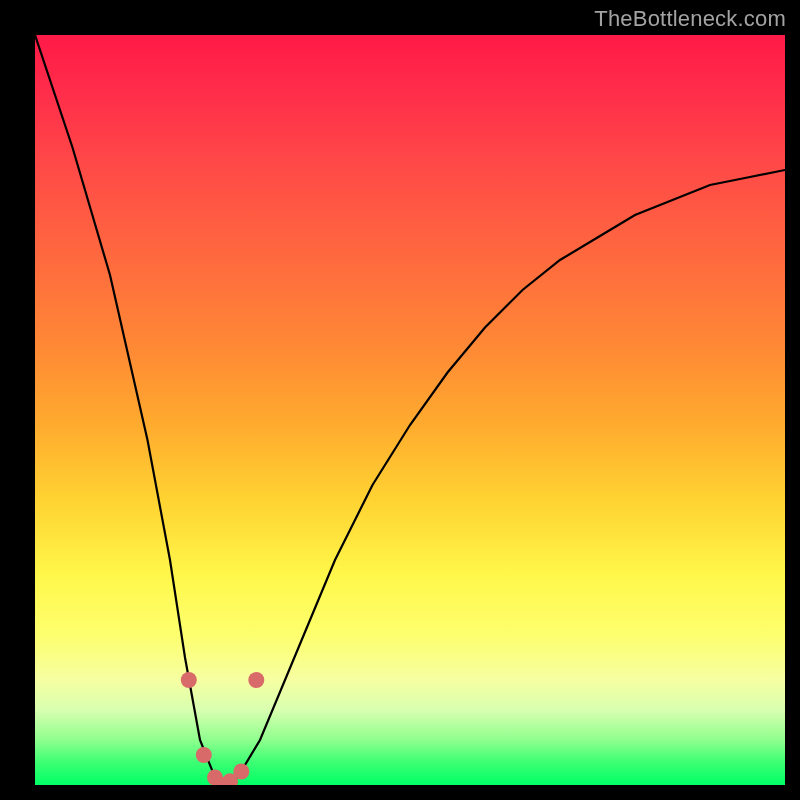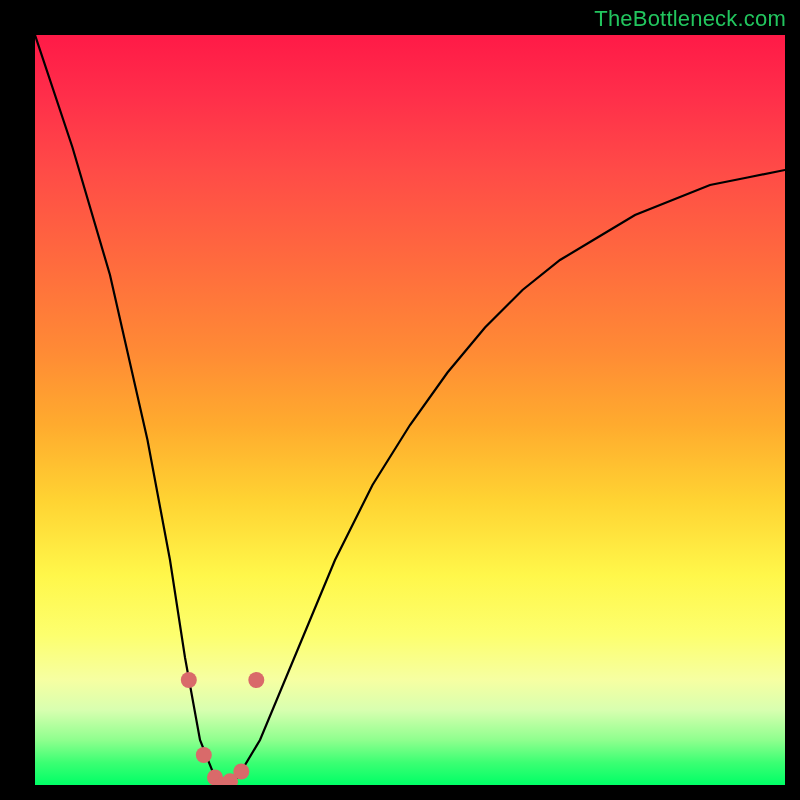--- a/index.html
+++ b/index.html
@@ -39,21 +39,21 @@
       #d8ffb0 90%,
       #8fff8e 94%,
       #3cff73 97%,
       #00ff66 100%
     );
   }
   .watermark {
     position: absolute;
     top: 6px;
     right: 14px;
-    color: #22c55e;
+    color: #a3a3a3;
     font-size: 22px;
     font-weight: 500;
     letter-spacing: 0.2px;
     user-select: none;
   }
   svg.overlay {
     position: absolute;
     left: 0;
     top: 0;
     width: 750px;

